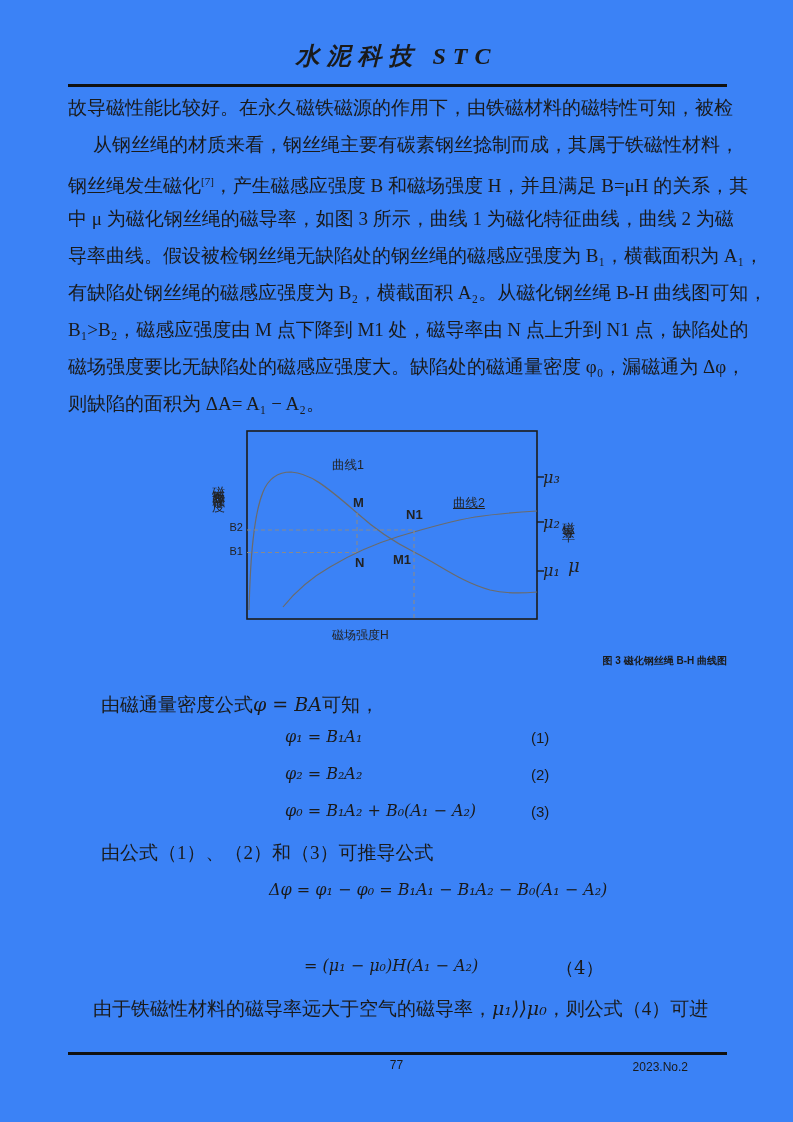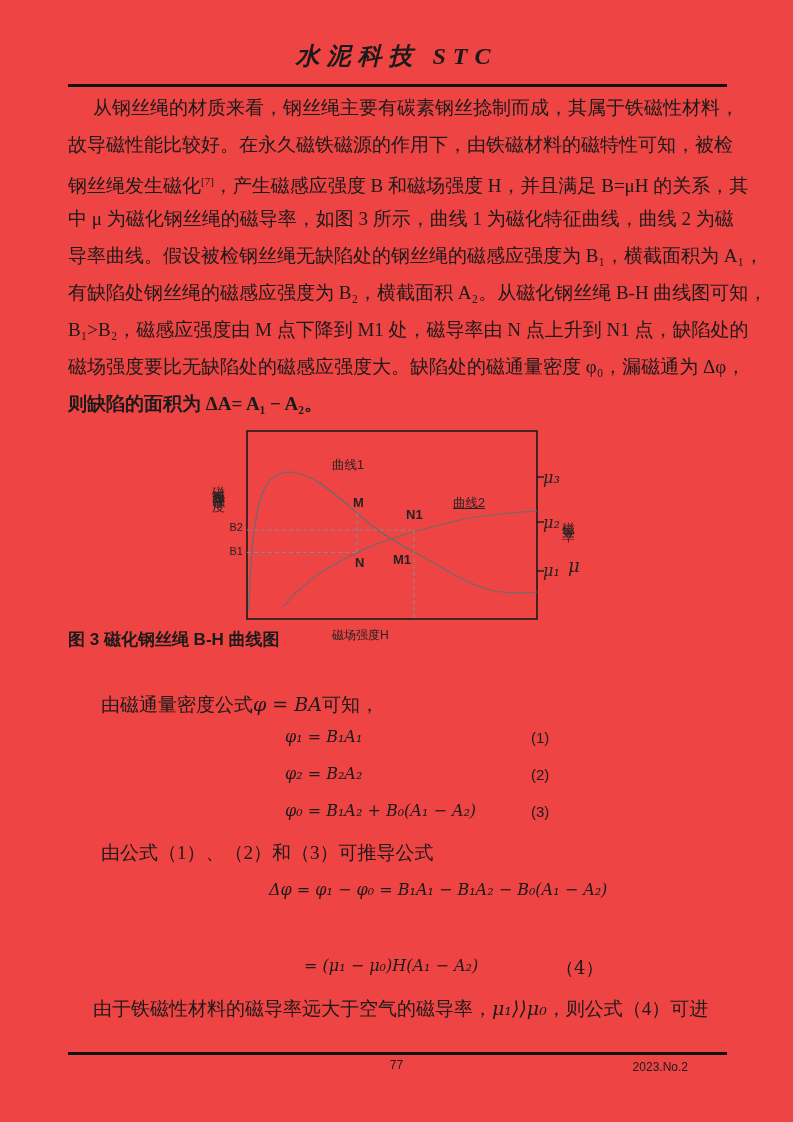--- a/index.html
+++ b/index.html
@@ -1,59 +1,59 @@
 <!DOCTYPE html>
 <html><head>
 <meta charset="utf-8">
 <style>
   * { margin:0; padding:0; box-sizing:border-box; }
   html,body { background:#e8e8e8; }
   .page {
     position:relative; width:793px; height:1122px; margin:0 auto;
-    background:#ef4444; color:#1a1a1a; overflow:hidden;
+    background:#3b82f6; color:#1a1a1a; overflow:hidden;
     font-family:"Liberation Serif","DejaVu Serif",serif;
   }
   .abs { position:absolute; }
 
   
   .journal-title {
     top:40px; left:0; width:793px; text-align:center;
     font-size:24px; font-style:italic; font-weight:600; letter-spacing:7px;
   }
   .rule { left:68px; width:659px; height:2.5px; background:#111; }
   .rule-top { top:84px; }
   .rule-bottom { top:1052px; height:3px; }
 
   
   .body-text { left:68px; top:89px; width:659px; font-size:19px; }
   .bline {
     height:37px; line-height:37px; white-space:nowrap;
     text-align:justify; text-align-last:justify; overflow:visible;
   }
-  .bline.last { text-align:center; text-align-last:left;font-weight:bold; }
+  .bline.last { text-align:center; text-align-last:left; }
   .bline.first { text-indent:25px; }
   .bline sup { font-size:11px; vertical-align:super; }
 
   
   .figure { left:205px; top:424px; width:390px; height:235px; font-family:"Liberation Sans","DejaVu Sans",sans-serif; }
   .figure svg { position:absolute; left:0; top:0; }
   .fig-lab { position:absolute; color:#222; }
   .curve-lab { font-size:12.5px; }
   .pt-lab { font-size:13px; font-weight:bold; }
   .btick { font-size:11px; width:26px; text-align:right; }
   .mu-lab { font-size:16px; font-style:italic; font-family:"DejaVu Serif",serif; }
   .vert {
     writing-mode:vertical-rl; text-orientation:upright;
     font-size:13px; letter-spacing:3px; line-height:16px;
   }
   .mu-sym { font-size:18px; font-style:italic; font-family:"DejaVu Serif",serif; }
   .x-axis-lab { font-size:12px; width:120px; }
   .fig-caption {
-    left:68px; top:628px; width:659px; text-align:left;
-    font-size:17px; font-weight:bold;
+    left:68px; top:654px; width:659px; text-align:right;
+    font-size:10px; font-weight:bold;
     font-family:"Liberation Sans","DejaVu Sans",sans-serif;
   }
 
   
   .cjk-line { font-size:19px; white-space:nowrap; }
   .math { font-style:italic; font-family:"DejaVu Serif","Liberation Serif",serif; }
   .eq { font-size:16px; font-style:italic; font-family:"DejaVu Serif","Liberation Serif",serif; white-space:nowrap; }
   .eq-num { font-size:15px; font-family:"Liberation Sans","DejaVu Sans",sans-serif; font-style:normal; }
   .eq-num-cjk { font-size:18px; font-style:normal; }
 
@@ -65,22 +65,22 @@
 </style>
 </head>
 <body>
 
 <div class="page">
 
   <div class="abs journal-title">水泥科技 STC</div>
   <div class="abs rule rule-top"></div>
 
   <div class="abs body-text">
+    <div class="bline">故导磁性能比较好。在永久磁铁磁源的作用下，由铁磁材料的磁特性可知，被检</div>
     <div class="bline first">从钢丝绳的材质来看，钢丝绳主要有碳素钢丝捻制而成，其属于铁磁性材料，</div>
-    <div class="bline">故导磁性能比较好。在永久磁铁磁源的作用下，由铁磁材料的磁特性可知，被检</div>
     <div class="bline"><span>钢丝绳发生磁化</span><sup>[7]</sup><span>，产生磁感应强度 B 和磁场强度 H，并且满足 B=μH 的关系，其</span></div>
     <div class="bline">中 μ 为磁化钢丝绳的磁导率，如图 3 所示，曲线 1 为磁化特征曲线，曲线 2 为磁</div>
     <div class="bline">导率曲线。假设被检钢丝绳无缺陷处的钢丝绳的磁感应强度为 B₁，横截面积为 A₁，</div>
     <div class="bline">有缺陷处钢丝绳的磁感应强度为 B₂，横截面积 A₂。从磁化钢丝绳 B-H 曲线图可知，</div>
     <div class="bline">B₁&gt;B₂，磁感应强度由 M 点下降到 M1 处，磁导率由 N 点上升到 N1 点，缺陷处的</div>
     <div class="bline">磁场强度要比无缺陷处的磁感应强度大。缺陷处的磁通量密度 φ₀，漏磁通为 Δφ，</div>
     <div class="bline last">则缺陷的面积为 ΔA= A₁ − A₂。</div>
   </div>
 
   <div class="abs figure">

